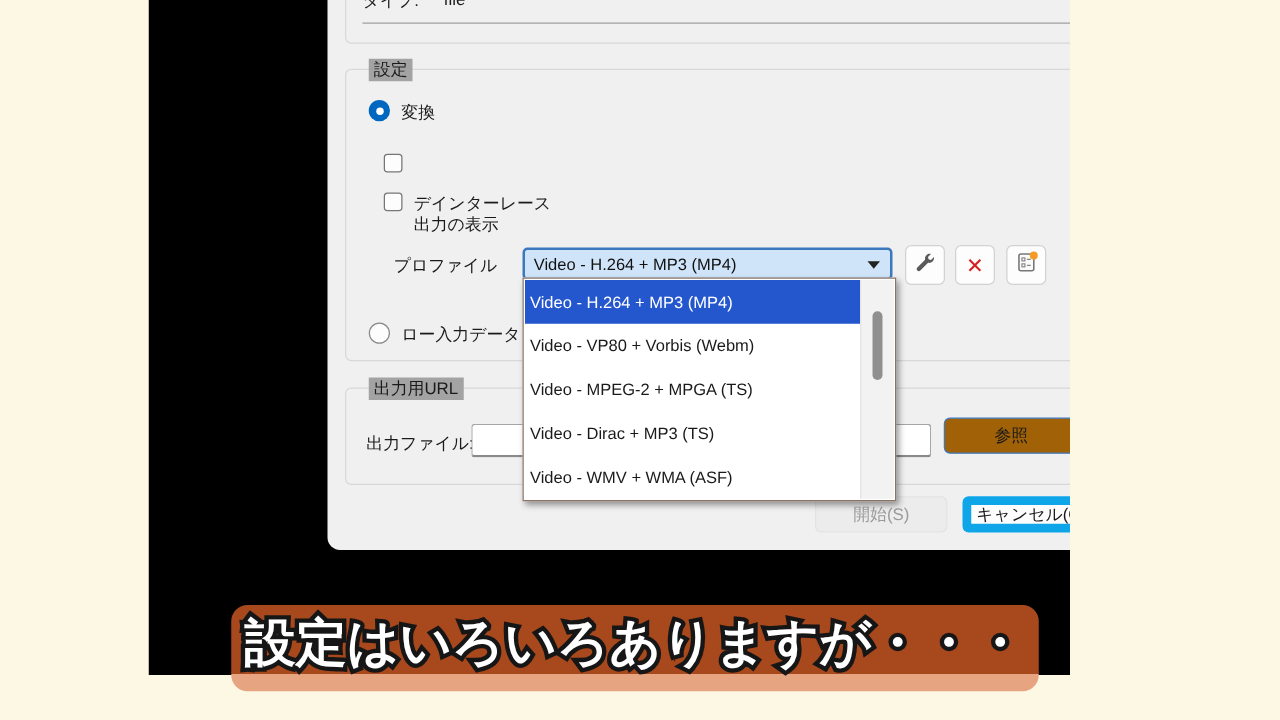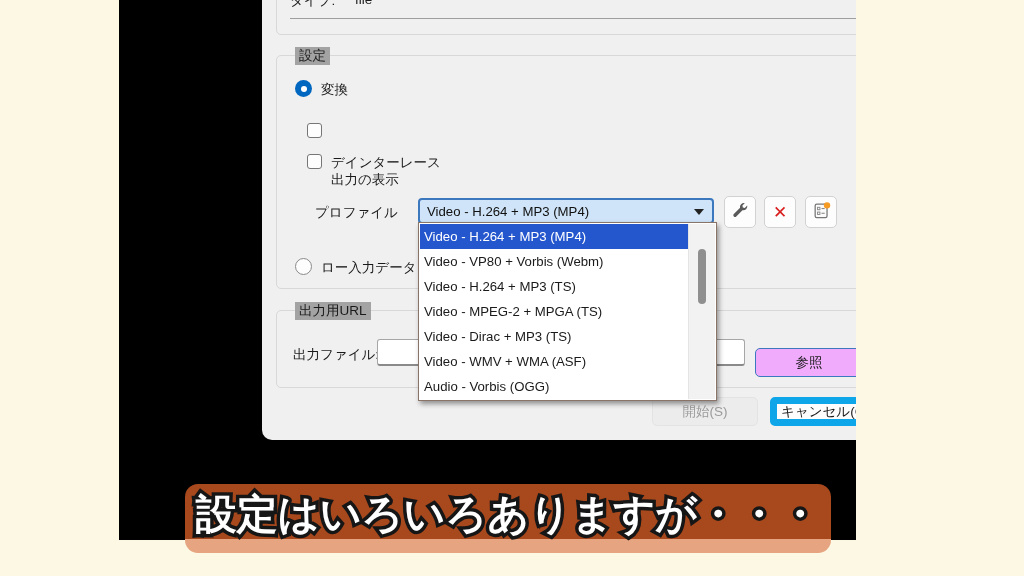--- a/index.html
+++ b/index.html
@@ -29,21 +29,21 @@
 
   .toolbtn{position:absolute;width:32px;height:32px;background:#FDFDFD;border:1px solid #D2D2D2;border-radius:5px;
            box-sizing:border-box;display:flex;align-items:center;justify-content:center;}
   .xglyph{font-size:17px;font-weight:700;color:#D81E1E;line-height:1;}
 
   .file-input{position:absolute;left:115px;top:355px;width:368px;height:27px;box-sizing:border-box;
          background:#fff;border:1px solid #A6A6A6;border-bottom:2px solid #8a8a8a;border-radius:3px;
          font-size:13px;padding:0 6px;font-family:inherit;}
   .btn{position:absolute;height:29px;border-radius:5px;font-size:13.5px;display:flex;align-items:center;
        justify-content:center;box-sizing:border-box;white-space:nowrap;}
-  .btn-browse{left:493px;top:364px;width:108px;background:#f0abfc;border:1.5px solid #3C78BE;color:#1a1a1a;}
+  .btn-browse{left:493px;top:350px;width:108px;background:#a16207;border:1.5px solid #3C78BE;color:#1a1a1a;}
   .btn-start{left:390px;top:413px;width:106px;background:#ECECEC;border:1px solid #E3E3E3;color:#9B9B9B;}
   .btn-cancel{left:508px;top:413px;width:110px;background:#FDFDFD;border:7px solid #0ea5e9;color:#1a1a1a;}
 
   
   .profile-list{position:absolute;left:418px;top:222px;width:299px;height:179px;background:#fff;
         border:1px solid #8A7468;box-shadow:2px 3px 5px rgba(0,0,0,.4);z-index:50;box-sizing:border-box;
         display:flex;flex-direction:column;padding:1px 27px 1px 1px;}
   .profile-option{flex:1;display:flex;align-items:center;padding-left:4px;font-size:13.2px;color:#1a1a1a;white-space:nowrap;overflow:hidden;}
   .profile-option.selected{background:#2456CE;color:#fff;}
   .list-scrollbar{position:absolute;top:1px;right:1px;bottom:1px;width:26px;background:#F2F2F2;border-left:1px solid #E4E4E4;}
@@ -126,25 +126,23 @@
     <div class="btn btn-cancel">キャンセル(C)</div>
   </div>
 
   <div class="profile-list">
 
     <div class="list-scrollbar">
       <div class="list-thumb"></div>
     </div>
   <div class="profile-option selected">Video - H.264 + MP3 (MP4)</div>
       <div class="profile-option">Video - VP80 + Vorbis (Webm)</div>
-      <div class="profile-option">Video - H.264 + MP3 (TS)</div>
       <div class="profile-option">Video - MPEG-2 + MPGA (TS)</div>
       <div class="profile-option">Video - Dirac + MP3 (TS)</div>
       <div class="profile-option">Video - WMV + WMA (ASF)</div>
-      <div class="profile-option">Audio - Vorbis (OGG)</div>
     </div>
 
   <div class="caption">
     <div class="cap-wrap">
       <span class="cap-stroke" aria-hidden="true">設定はいろいろありますが・・・</span>
       <span class="cap-fill">設定はいろいろありますが・・・</span>
     </div>
   </div>
 </div>
 

